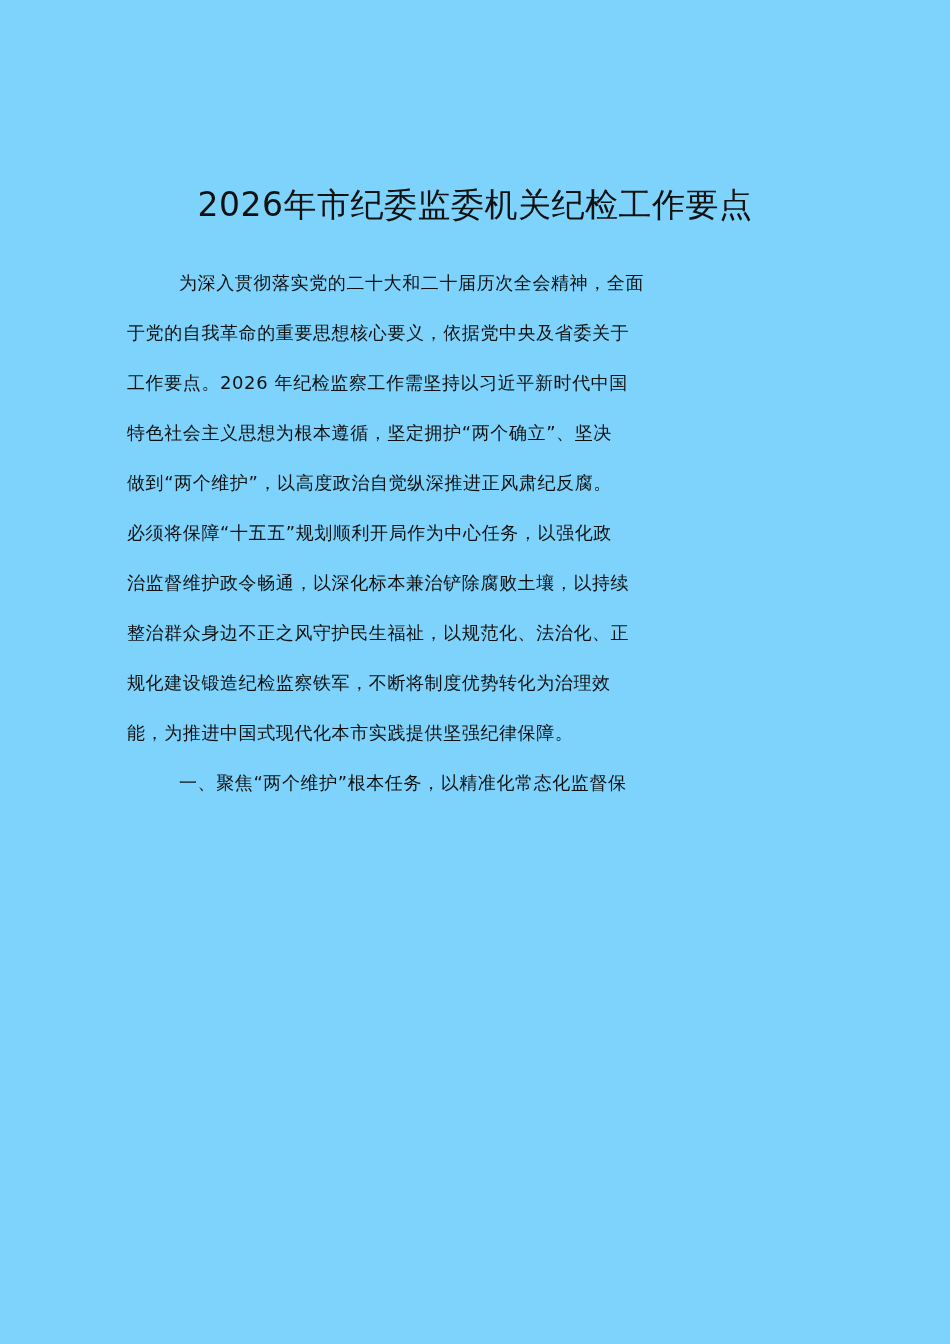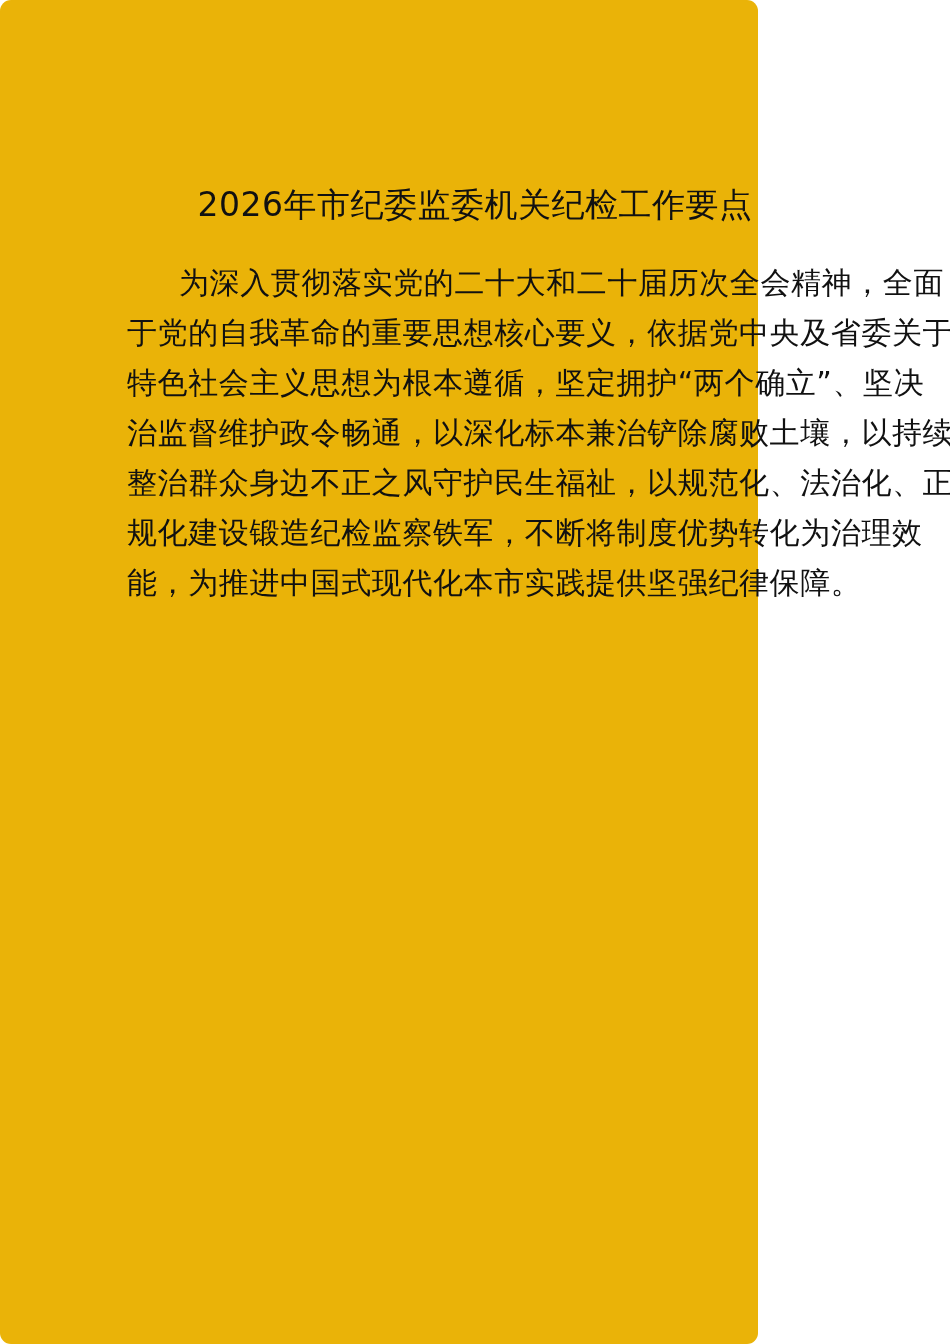--- a/index.html
+++ b/index.html
@@ -12,24 +12,23 @@
       height: 1344px;
       position: relative;
       overflow: hidden;
       font-family: "DejaVu Sans", "Liberation Sans", sans-serif;
       color: #111111;
     }
     .page {
       position: absolute;
       left: 0;
       top: 0;
-      width: 758px;
+      width: 950px;
       height: 1344px;
-      background: #eab308;
-      border-radius: 11px;
+      background: #7dd3fc;
     }
     .title {
       position: absolute;
       left: 0;
       top: 183px;
       width: 950px;
       text-align: center;
       font-size: 33px;
       line-height: 44px;
       letter-spacing: 0.5px;
@@ -39,43 +38,47 @@
     .body {
       position: absolute;
       left: 127px;
       top: 258px;
       width: 710px;
     }
     .line {
       display: block;
       height: 50px;
       line-height: 50px;
-      font-size: 30px;
+      font-size: 18px;
       white-space: nowrap;
       letter-spacing: 0.6px;
       color: #111111;
     }
     .line.indent {
       padding-left: 52px;
     }
   </style>
 </head>
 <body>
 
 <div class="page">
   <div class="title">2026年市纪委监委机关纪检工作要点</div>
 
   <div class="body">
     <div>
       <span class="line indent">为深入贯彻落实党的二十大和二十届历次全会精神，全面</span>
       <span class="line">于党的自我革命的重要思想核心要义，依据党中央及省委关于</span>
+      <span class="line">工作要点。2026 年纪检监察工作需坚持以习近平新时代中国</span>
       <span class="line">特色社会主义思想为根本遵循，坚定拥护“两个确立”、坚决</span>
+      <span class="line">做到“两个维护”，以高度政治自觉纵深推进正风肃纪反腐。</span>
+      <span class="line">必须将保障“十五五”规划顺利开局作为中心任务，以强化政</span>
       <span class="line">治监督维护政令畅通，以深化标本兼治铲除腐败土壤，以持续</span>
       <span class="line">整治群众身边不正之风守护民生福祉，以规范化、法治化、正</span>
       <span class="line">规化建设锻造纪检监察铁军，不断将制度优势转化为治理效</span>
       <span class="line">能，为推进中国式现代化本市实践提供坚强纪律保障。</span>
     </div>
 
     <div>
+      <span class="line indent">一、聚焦“两个维护”根本任务，以精准化常态化监督保</span>
     </div>
 
   </div>
 </div>
 
 </body></html>

